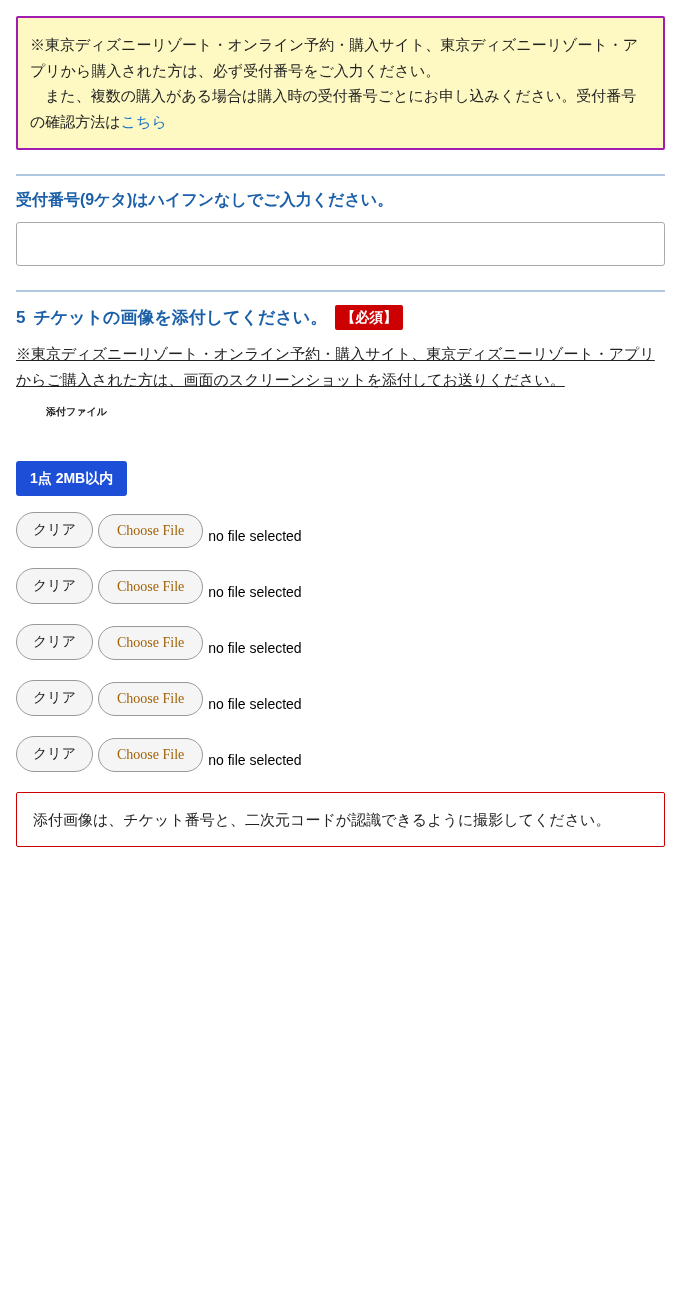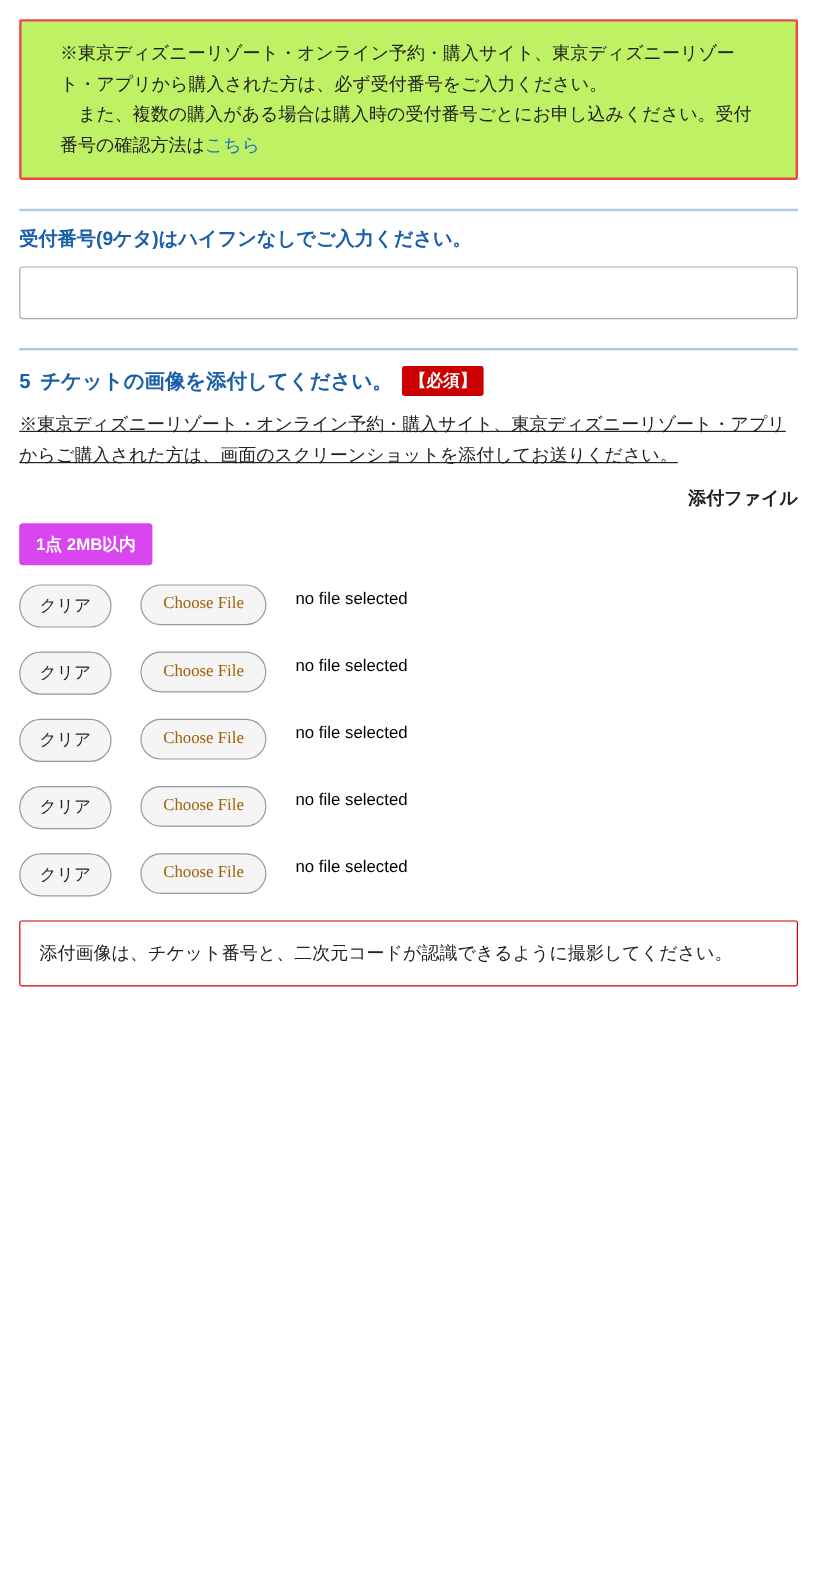--- a/index.html
+++ b/index.html
@@ -13,25 +13,25 @@
       background: #ffffff;
       width: 681px;
       min-height: 1310px;
       padding: 16px;
       font-size: 15px;
       color: #222;
       line-height: 1.6;
     }
 
     .notice-box {
-      border: 2px solid #ef4444;
+      border: 2px solid #a21caf;
       border-radius: 2px;
-      padding: 14px 32px;
+      padding: 14px 12px;
       margin-bottom: 24px;
-      background: #bef264;
+      background: #fef9c3;
     }
 
     .notice-box p {
       font-size: 15px;
       line-height: 1.7;
       color: #222;
     }
 
     .notice-box a {
       color: #1a73c9;
@@ -86,41 +86,41 @@
     .description-text {
       font-size: 15px;
       color: #222;
       line-height: 1.7;
       margin-bottom: 12px;
       text-decoration: underline;
     }
 
     .attachment-label {
       font-weight: bold;
-      font-size: 15px;
+      font-size: 10px;
       margin-bottom: 8px;
       margin-left: 30px;
-      text-align: right;
     }
 
     .size-badge {
       display: inline-block;
-      background: #d946ef;
+      background: #1d4ed8;
       color: #fff;
       font-size: 14px;
       font-weight: bold;
       padding: 6px 14px;
       border-radius: 3px;
       margin-bottom: 16px;
+      margin-top: 33px;
     }
 
     .file-row {
       display: flex;
-      align-items: flex-start;
-      gap: 24px;
+      align-items: flex-end;
+      gap: 5px;
       margin-bottom: 20px;
     }
 
     .btn-clear {
       background: #f5f5f5;
       border: 1px solid #999;
       border-radius: 20px;
       padding: 8px 16px;
       font-size: 14px;
       cursor: pointer;

